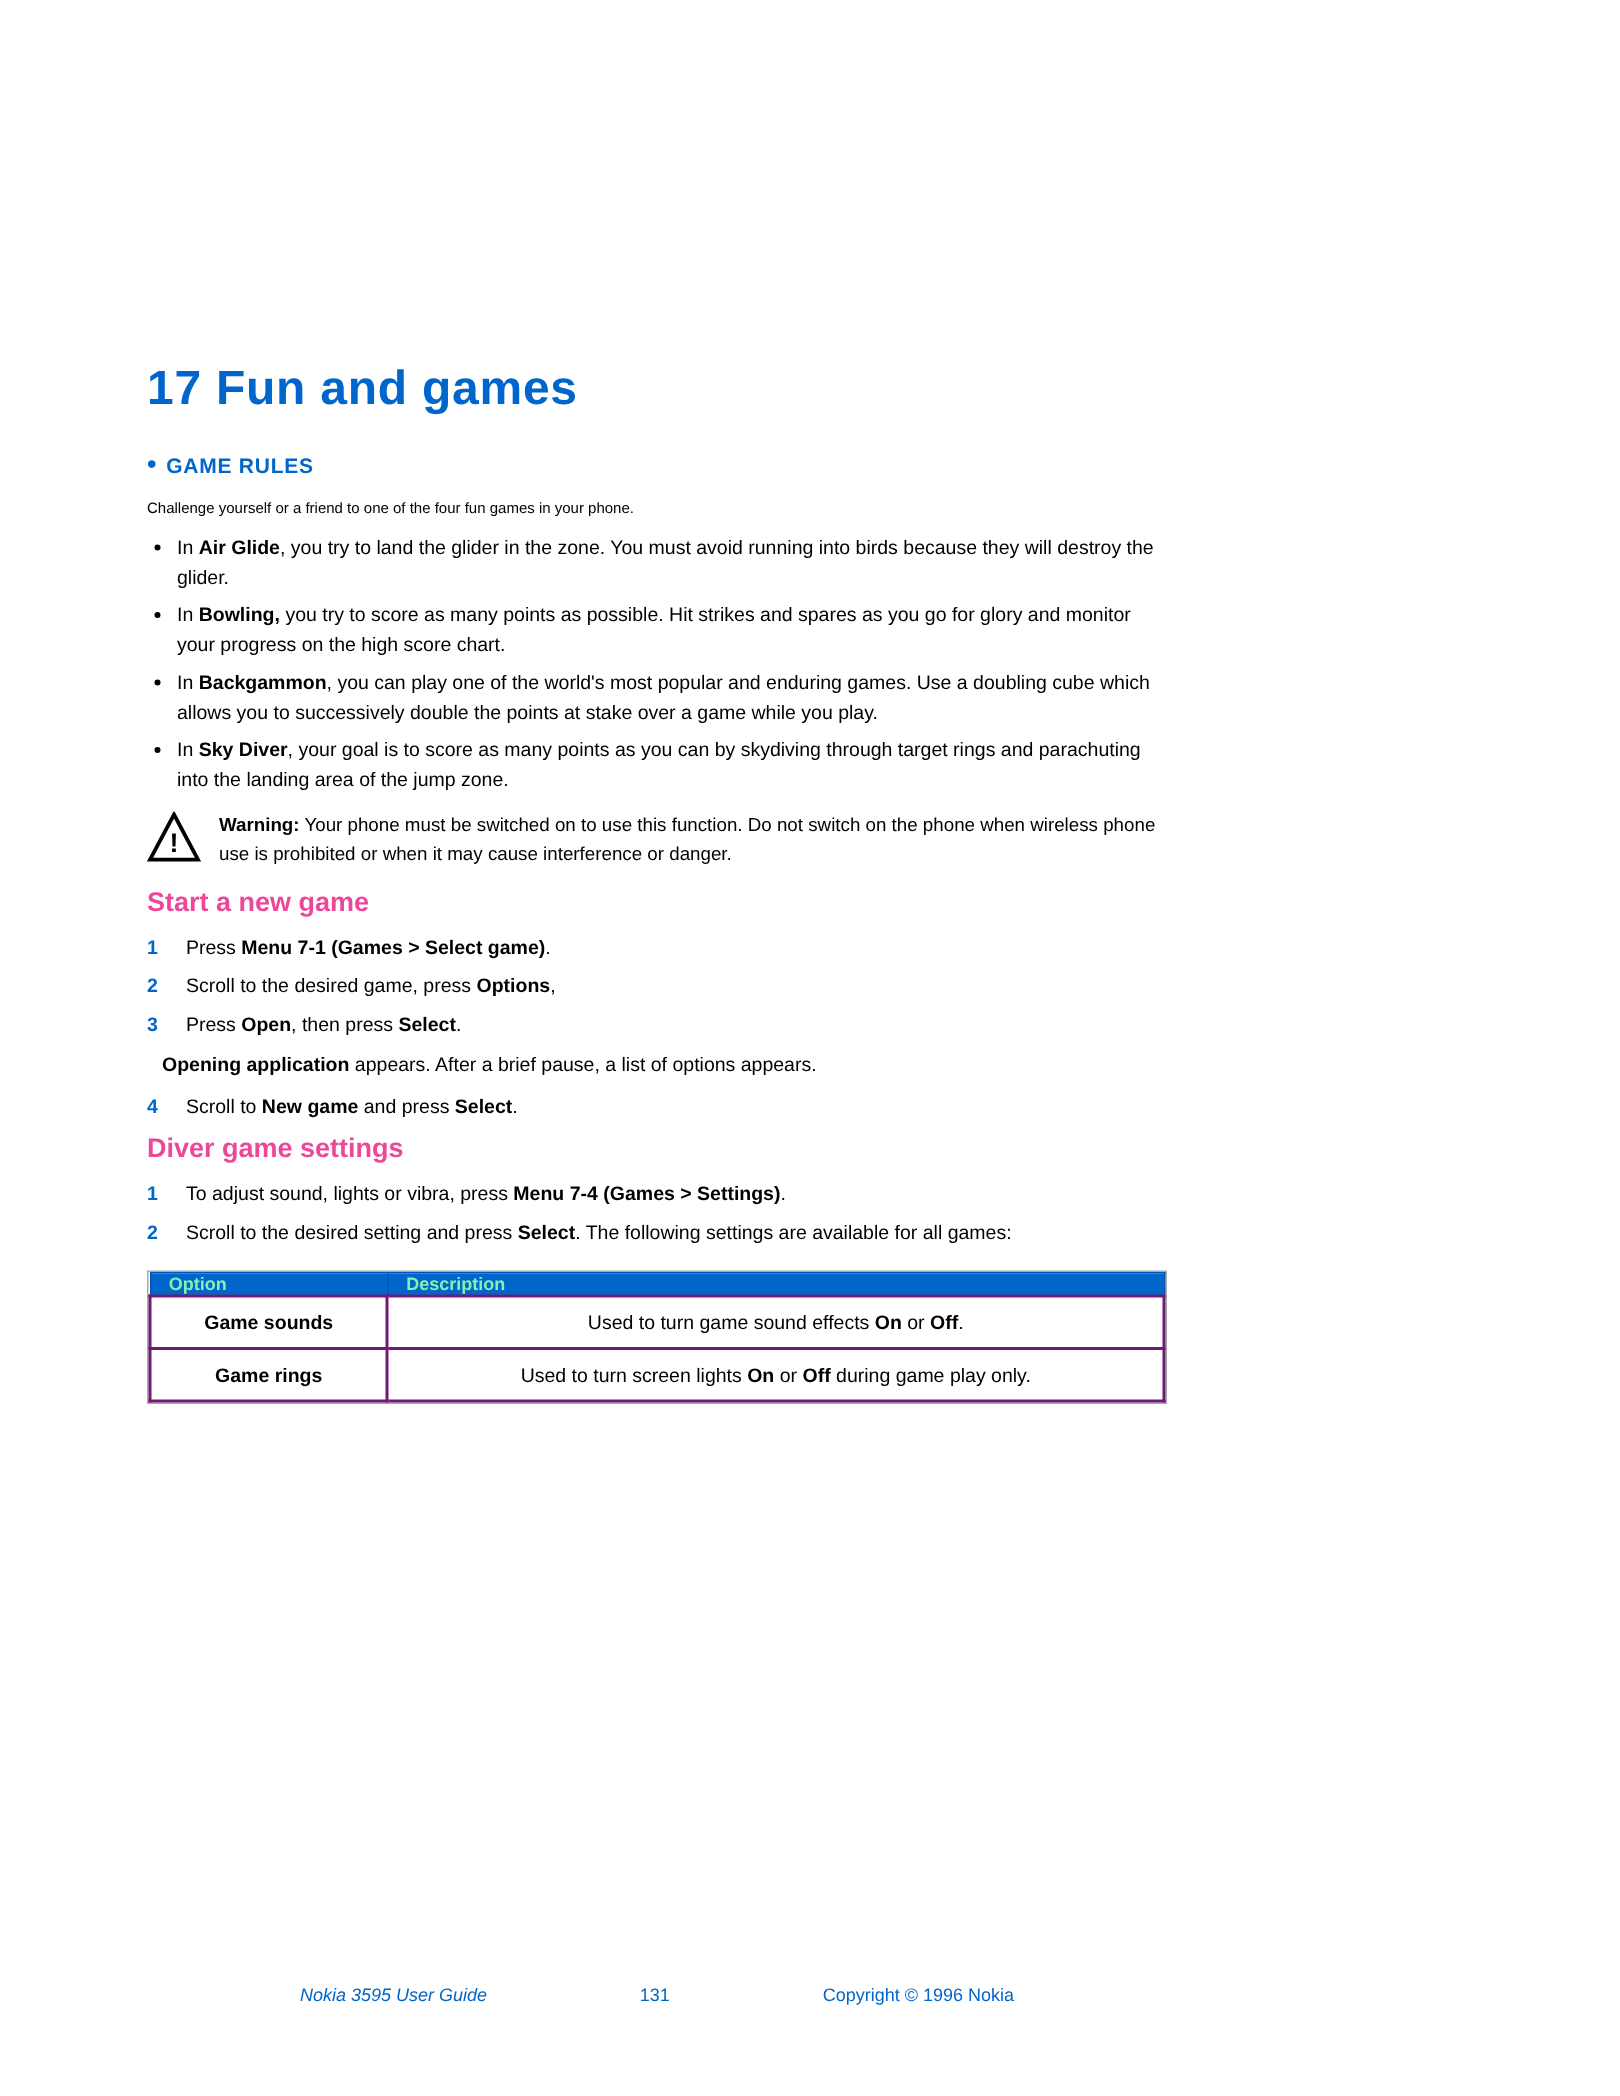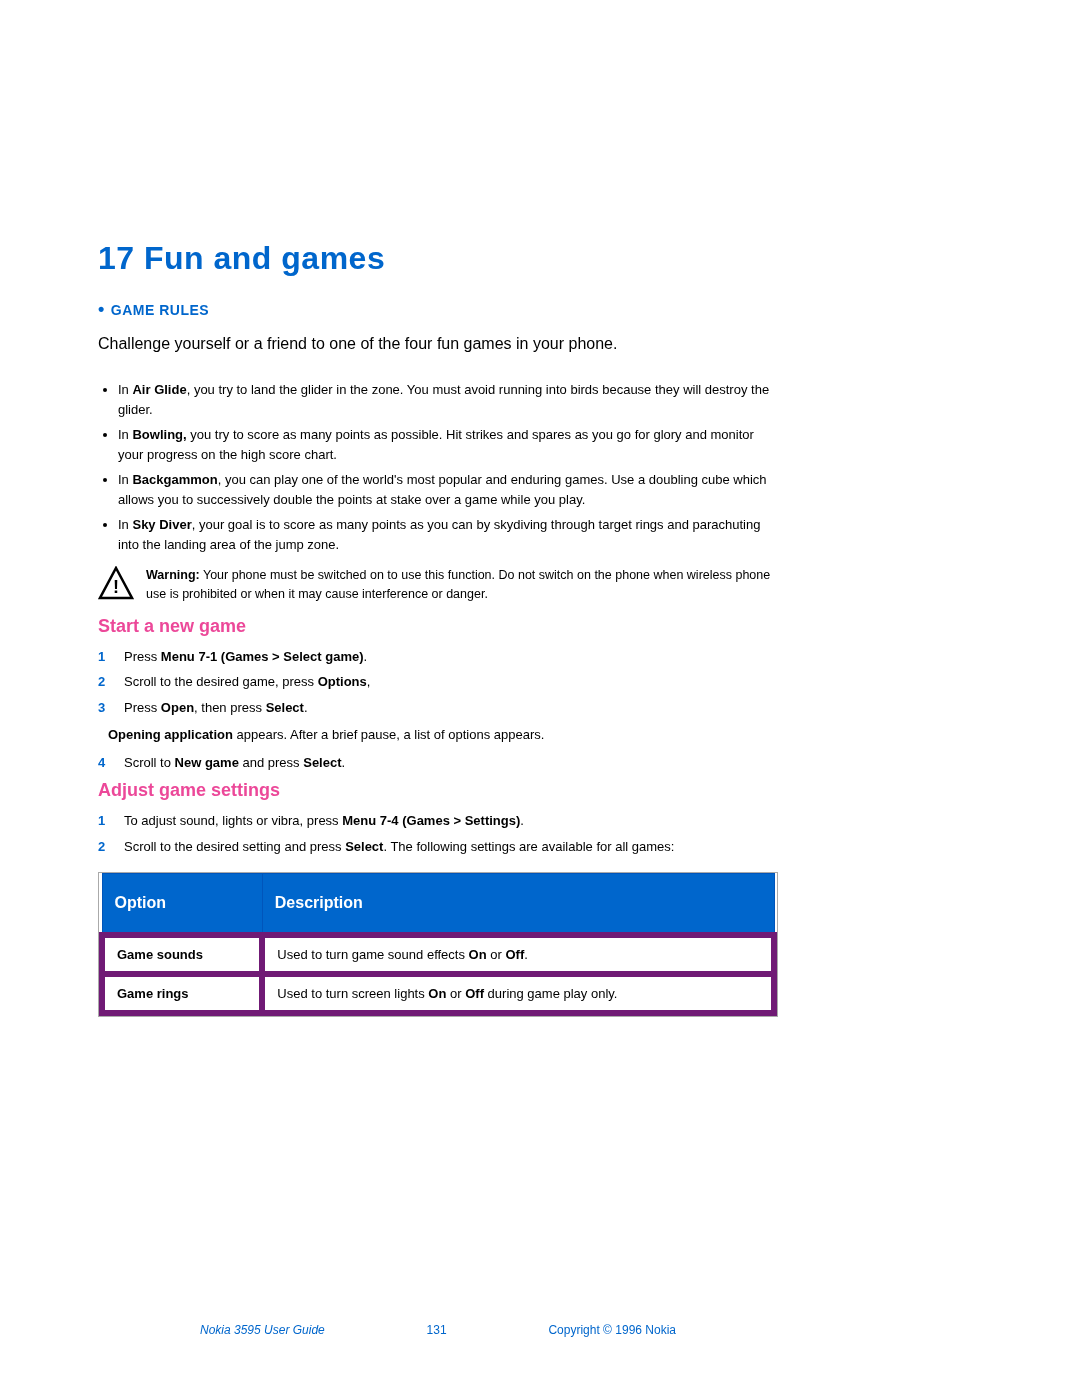--- a/index.html
+++ b/index.html
@@ -47,24 +47,24 @@
       font-size: 18px;
       color: #0066cc;
     }
     .sub-heading {
       font-size: 18px;
       font-weight: bold;
       color: #ec4899;
       margin-bottom: 10px;
     }
     .body-text {
-      font-size: 16px;
-      color: #000;
-      line-height: 1.5;
-      margin-bottom: 24px;
+      font-size: 10px;
+      color: #000;
+      line-height: 1.5;
+      margin-bottom: 8px;
     }
     .bullet-list {
       margin-left: 20px;
       margin-bottom: 10px;
     }
     .bullet-list li {
       list-style-type: disc;
       font-size: 13px;
       color: #000;
       line-height: 1.5;
@@ -127,33 +127,34 @@
       margin-bottom: 16px;
       border: 1px solid #aaa;
       width: 100%;
     }
     table {
       width: 100%;
       border-collapse: collapse;
     }
     table thead tr th {
       background-color: #0066cc;
-      color: #ffffff;
-      font-size: 16px;
-      font-weight: bold;
-      padding: 20px 12px;
+      color: #86efac;
+      font-size: 12px;
+      font-weight: bold;
+      padding: 0 12px;
       text-align: left;
       border: 1px solid #0055bb;
     }
     table tbody tr td {
-      border: 6px solid #701a75;
+      border: 2px solid #701a75;
       padding: 9px 12px;
       font-size: 13px;
       color: #000;
       vertical-align: top;
+      text-align: center;
     }
     table tbody tr td:first-child {
       font-weight: bold;
     }
     .footer {
       position: absolute;
       bottom: 60px;
       left: 0;
       right: 0;
       display: flex;
@@ -223,21 +224,21 @@
     <div class="indent-text">
       <strong>Opening application</strong> appears. After a brief pause, a list of options appears.
     </div>
     <ol class="numbered-list" style="margin-top:4px;">
       <li>
         <span class="num">4</span>
         <span class="step-text">Scroll to <strong>New game</strong> and press <strong>Select</strong>.</span>
       </li>
     </ol>
 
-    <div class="sub-heading">Adjust game settings</div>
+    <div class="sub-heading">Diver game settings</div>
 
     <ol class="numbered-list">
       <li>
         <span class="num">1</span>
         <span class="step-text">To adjust sound, lights or vibra, press <strong>Menu 7-4 (Games &gt; Settings)</strong>.</span>
       </li>
       <li>
         <span class="num">2</span>
         <span class="step-text">Scroll to the desired setting and press <strong>Select</strong>. The following settings are available for all games:</span>
       </li>

